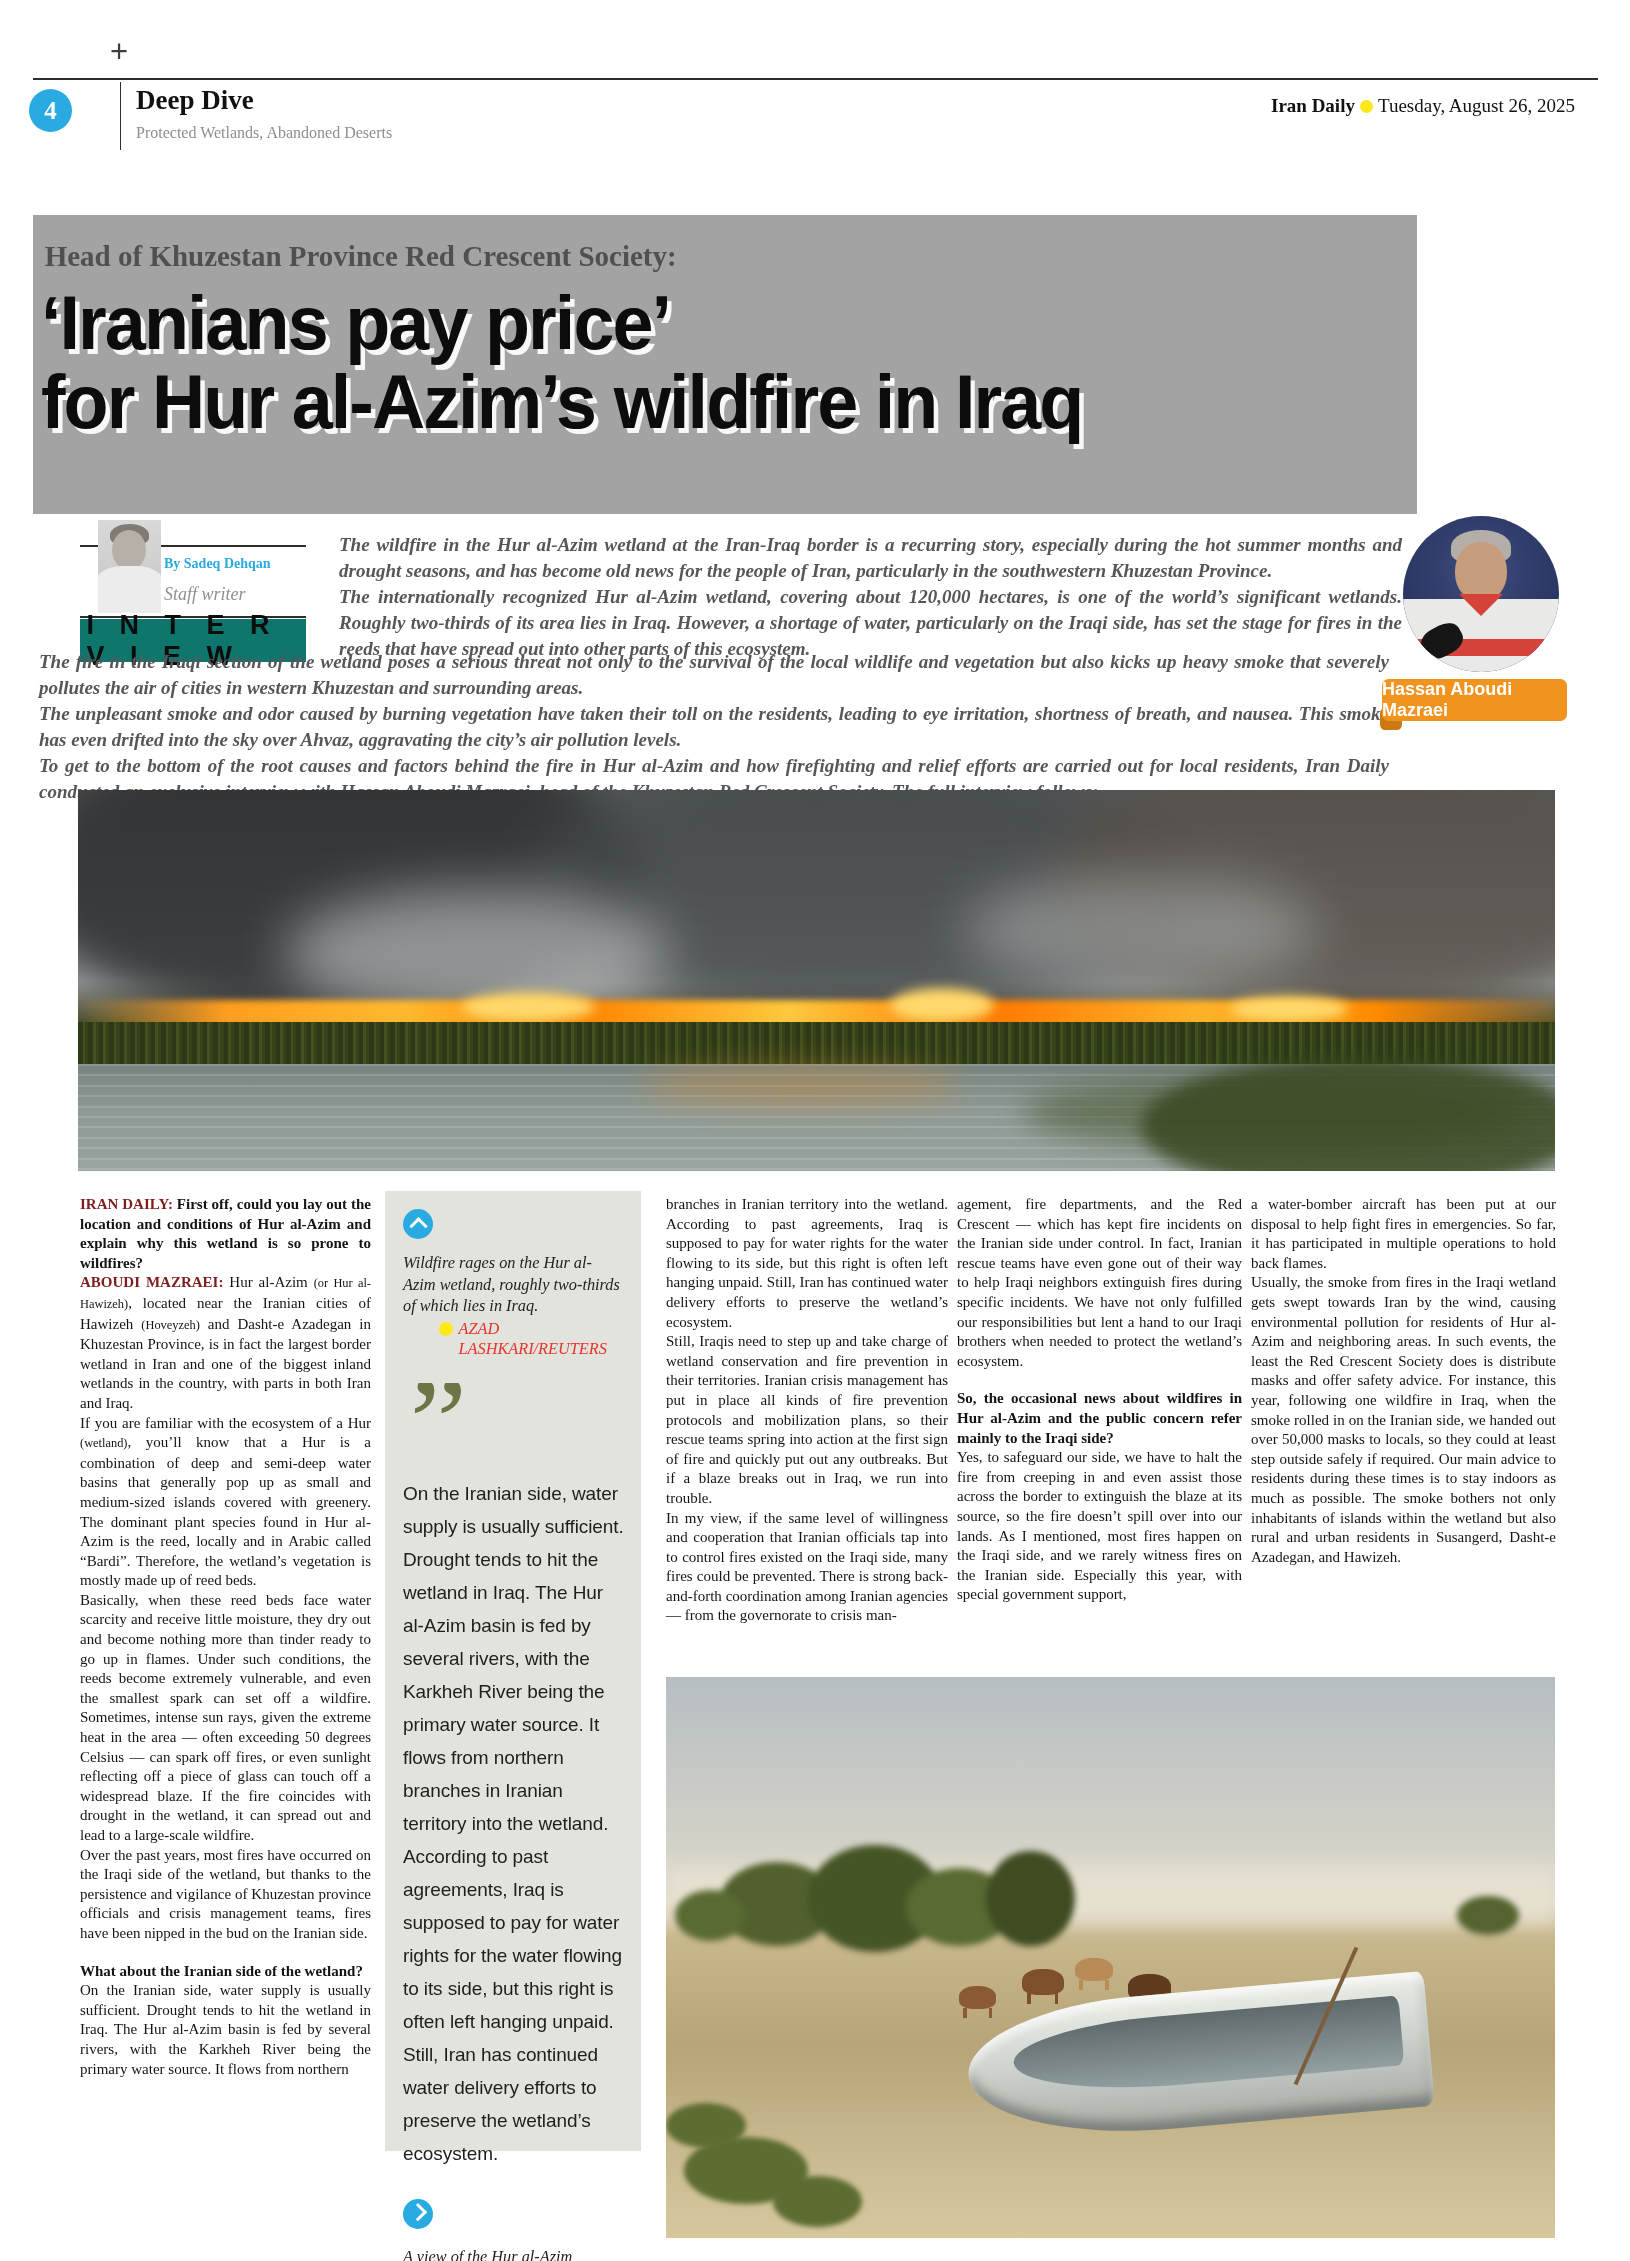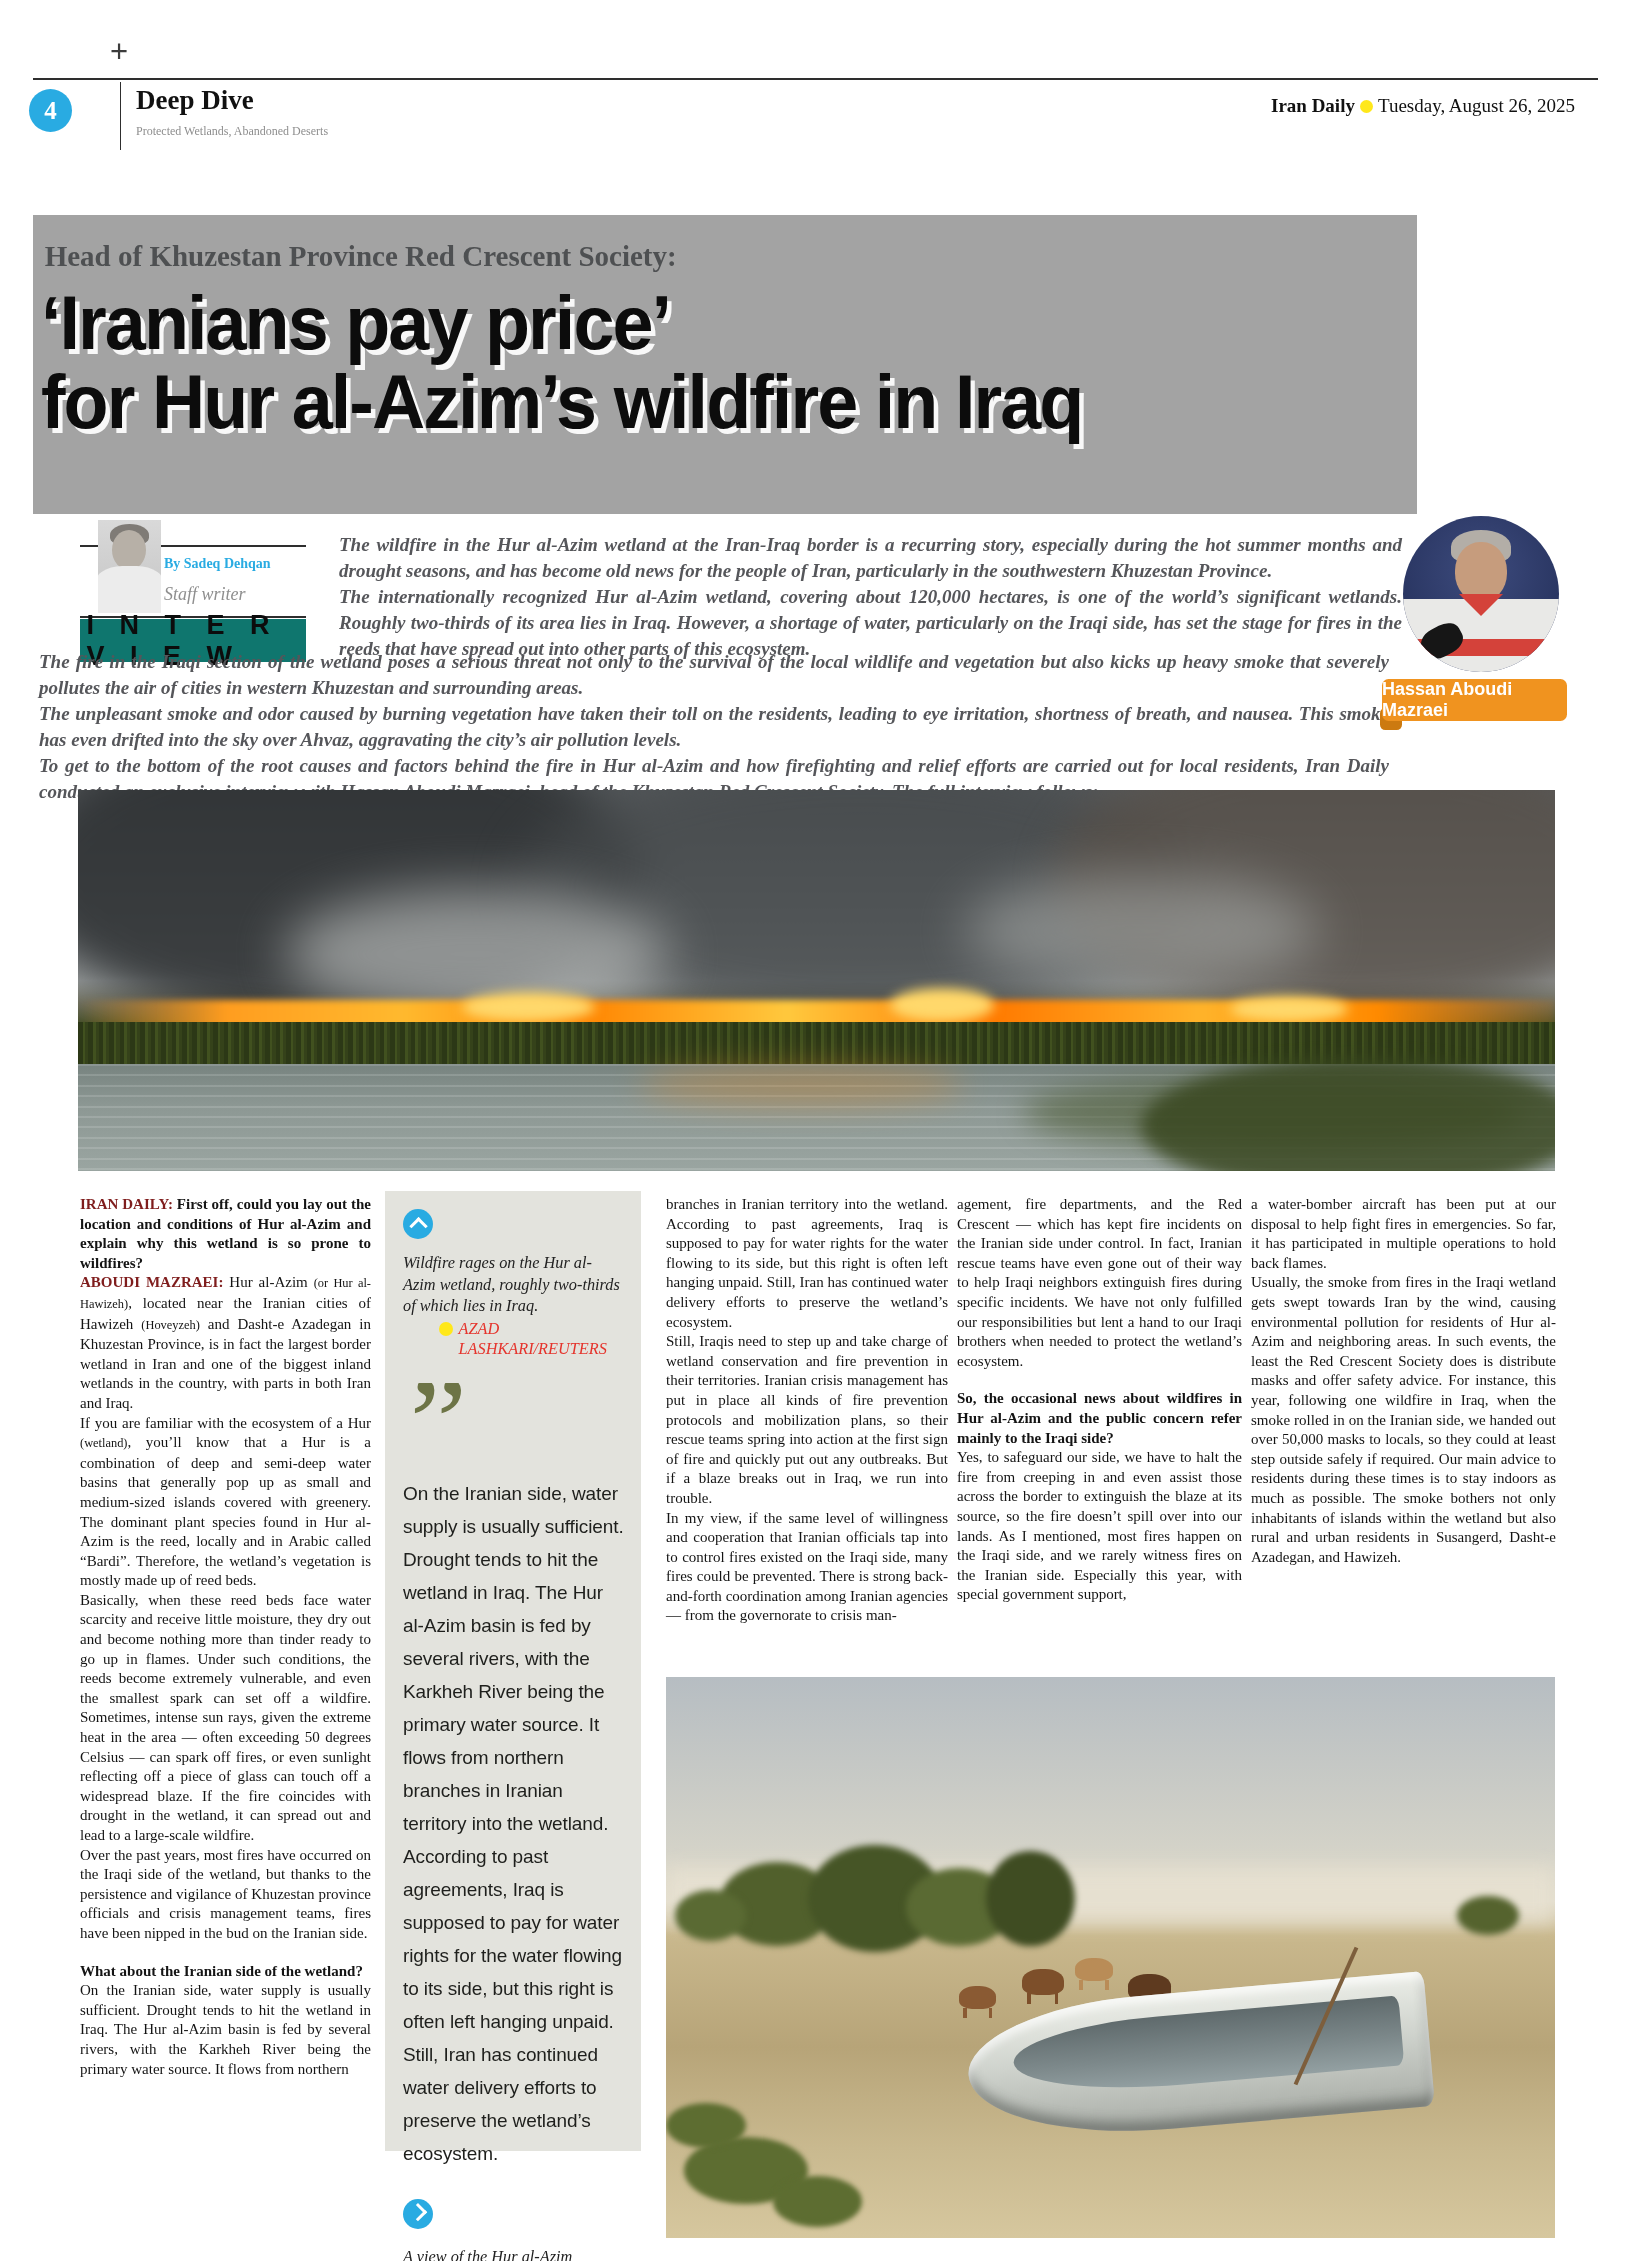--- a/index.html
+++ b/index.html
@@ -7,21 +7,21 @@
         font-family:"Liberation Serif",serif;color:#1a1a1a;}
   .abs{position:absolute;}
 
   
   .crop-plus{left:110px;top:34px;font-size:31px;font-weight:300;color:#3c3c3c;font-family:"Liberation Sans",sans-serif;}
   .top-rule{left:33px;top:78px;width:1565px;height:2px;background:#2e2e2e;}
   .header-vline{left:120px;top:82px;width:1.3px;height:68px;background:#2e2e2e;}
   .page-badge{left:29px;top:89px;width:43px;height:43px;border-radius:50%;background:#29abe2;
       display:flex;align-items:center;justify-content:center;color:#fff;font-weight:bold;font-size:25px;}
   .deep-dive{left:136px;top:85px;font-size:27px;font-weight:bold;color:#111;}
-  .section-sub{left:136px;top:124px;font-size:12px;color:#8e8e8e;}
+  .section-sub{left:136px;top:124px;font-size:16px;color:#8e8e8e;}
   .masthead{top:95px;right:55px;font-size:19px;color:#111;display:flex;align-items:center;gap:5px;}
   .masthead .paper{font-weight:bold;}
   .ydot{display:inline-block;width:13px;height:13px;border-radius:50%;background:#ffe81a;}
 
   
   .headline-block{left:33px;top:215px;width:1384px;height:299px;background:#a3a3a3;}
   .kicker{position:absolute;left:11.7px;top:25px;font-size:29px;font-weight:bold;color:#4e5052;}
   .headline{position:absolute;left:7.8px;top:68px;font-family:"Liberation Sans",sans-serif;
       font-weight:bold;font-size:76px;line-height:1.04;letter-spacing:-2px;color:#0c0c0c;
       text-shadow:4.6px 4.6px 0 rgba(255,255,255,.92);transform:scaleX(.97);transform-origin:left top;white-space:nowrap;}

